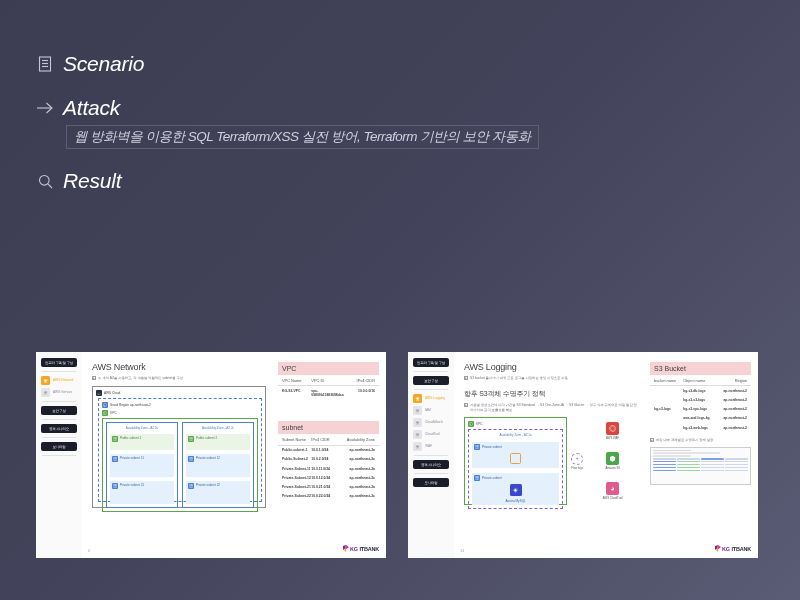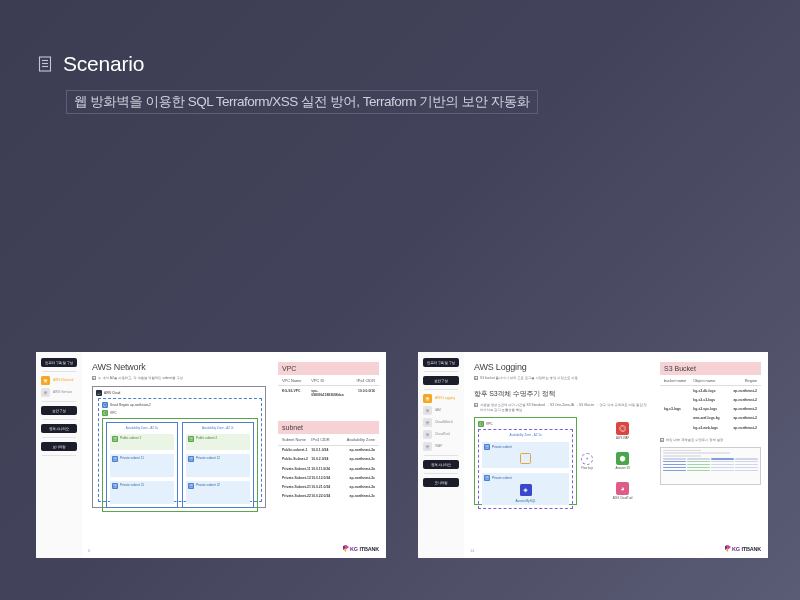--- a/index.html
+++ b/index.html
@@ -27,21 +27,21 @@
     margin-top: 12px;
     font-size: 17px;
     color: #b9bacb;
     letter-spacing: -0.4px;
     white-space: nowrap;
   }
 
   
   .sections { padding: 22px 36px 0 36px; }
 
-  .section { margin-bottom: 9px; }
+  .section { margin-bottom: 20px; font-style: italic; }
 
   .section-head {
     display: flex;
     align-items: center;
     gap: 9px;
   }
 
   .sec-icon {
     width: 18px; height: 18px;
     display: flex; align-items: center; justify-content: center;
@@ -64,21 +64,21 @@
     color: #cfd0dd;
     border: 1px solid #5e5f77;
     letter-spacing: -0.5px;
     white-space: nowrap;
   }
 
   
   .thumbs {
     position: absolute;
     left: 36px; top: 352px;
-    display: flex; gap: 32px;
+    display: flex; gap: 22px;
   }
 
   .slide {
     width: 350px; height: 206px;
     background: #ffffff;
     position: relative;
     overflow: hidden;
     font-size: 4px;
     color: #333;
   }
@@ -268,24 +268,42 @@
           <line x1="4" y1="4.5" x2="10" y2="4.5"></line>
           <line x1="4" y1="7.5" x2="10" y2="7.5"></line>
           <line x1="4" y1="10.5" x2="10" y2="10.5"></line>
         </svg>
       </span>
       <span class="section-title">Scenario</span>
     </div>
   </div>
 
   <div class="section">
+    <div class="section-head">
+      <span class="sec-icon">
+        <svg width="18" height="14" viewBox="0 0 18 14" fill="none" stroke="currentColor" stroke-width="1.1">
+          <line x1="1" y1="7" x2="15.5" y2="7"></line>
+          <polyline points="10.5,2 16,7 10.5,12"></polyline>
+        </svg>
+      </span>
+      <span class="section-title">Attack</span>
+    </div>
     <div class="section-desc">웹 방화벽을 이용한 SQL Terraform/XSS 실전 방어, Terraform 기반의 보안 자동화</div>
   </div>
 
   <div class="section">
+    <div class="section-head">
+      <span class="sec-icon">
+        <svg width="15" height="15" viewBox="0 0 15 15" fill="none" stroke="currentColor" stroke-width="1.1">
+          <circle cx="6.3" cy="6.3" r="4.8"></circle>
+          <line x1="9.9" y1="9.9" x2="14" y2="14"></line>
+        </svg>
+      </span>
+      <span class="section-title">Result</span>
+    </div>
   </div>
 
 </div>
 
 <div class="thumbs">
 
   <div class="slide">
 
     <div class="sl-side">
       <div class="sl-btn">인프라 구축 및 구성</div>

